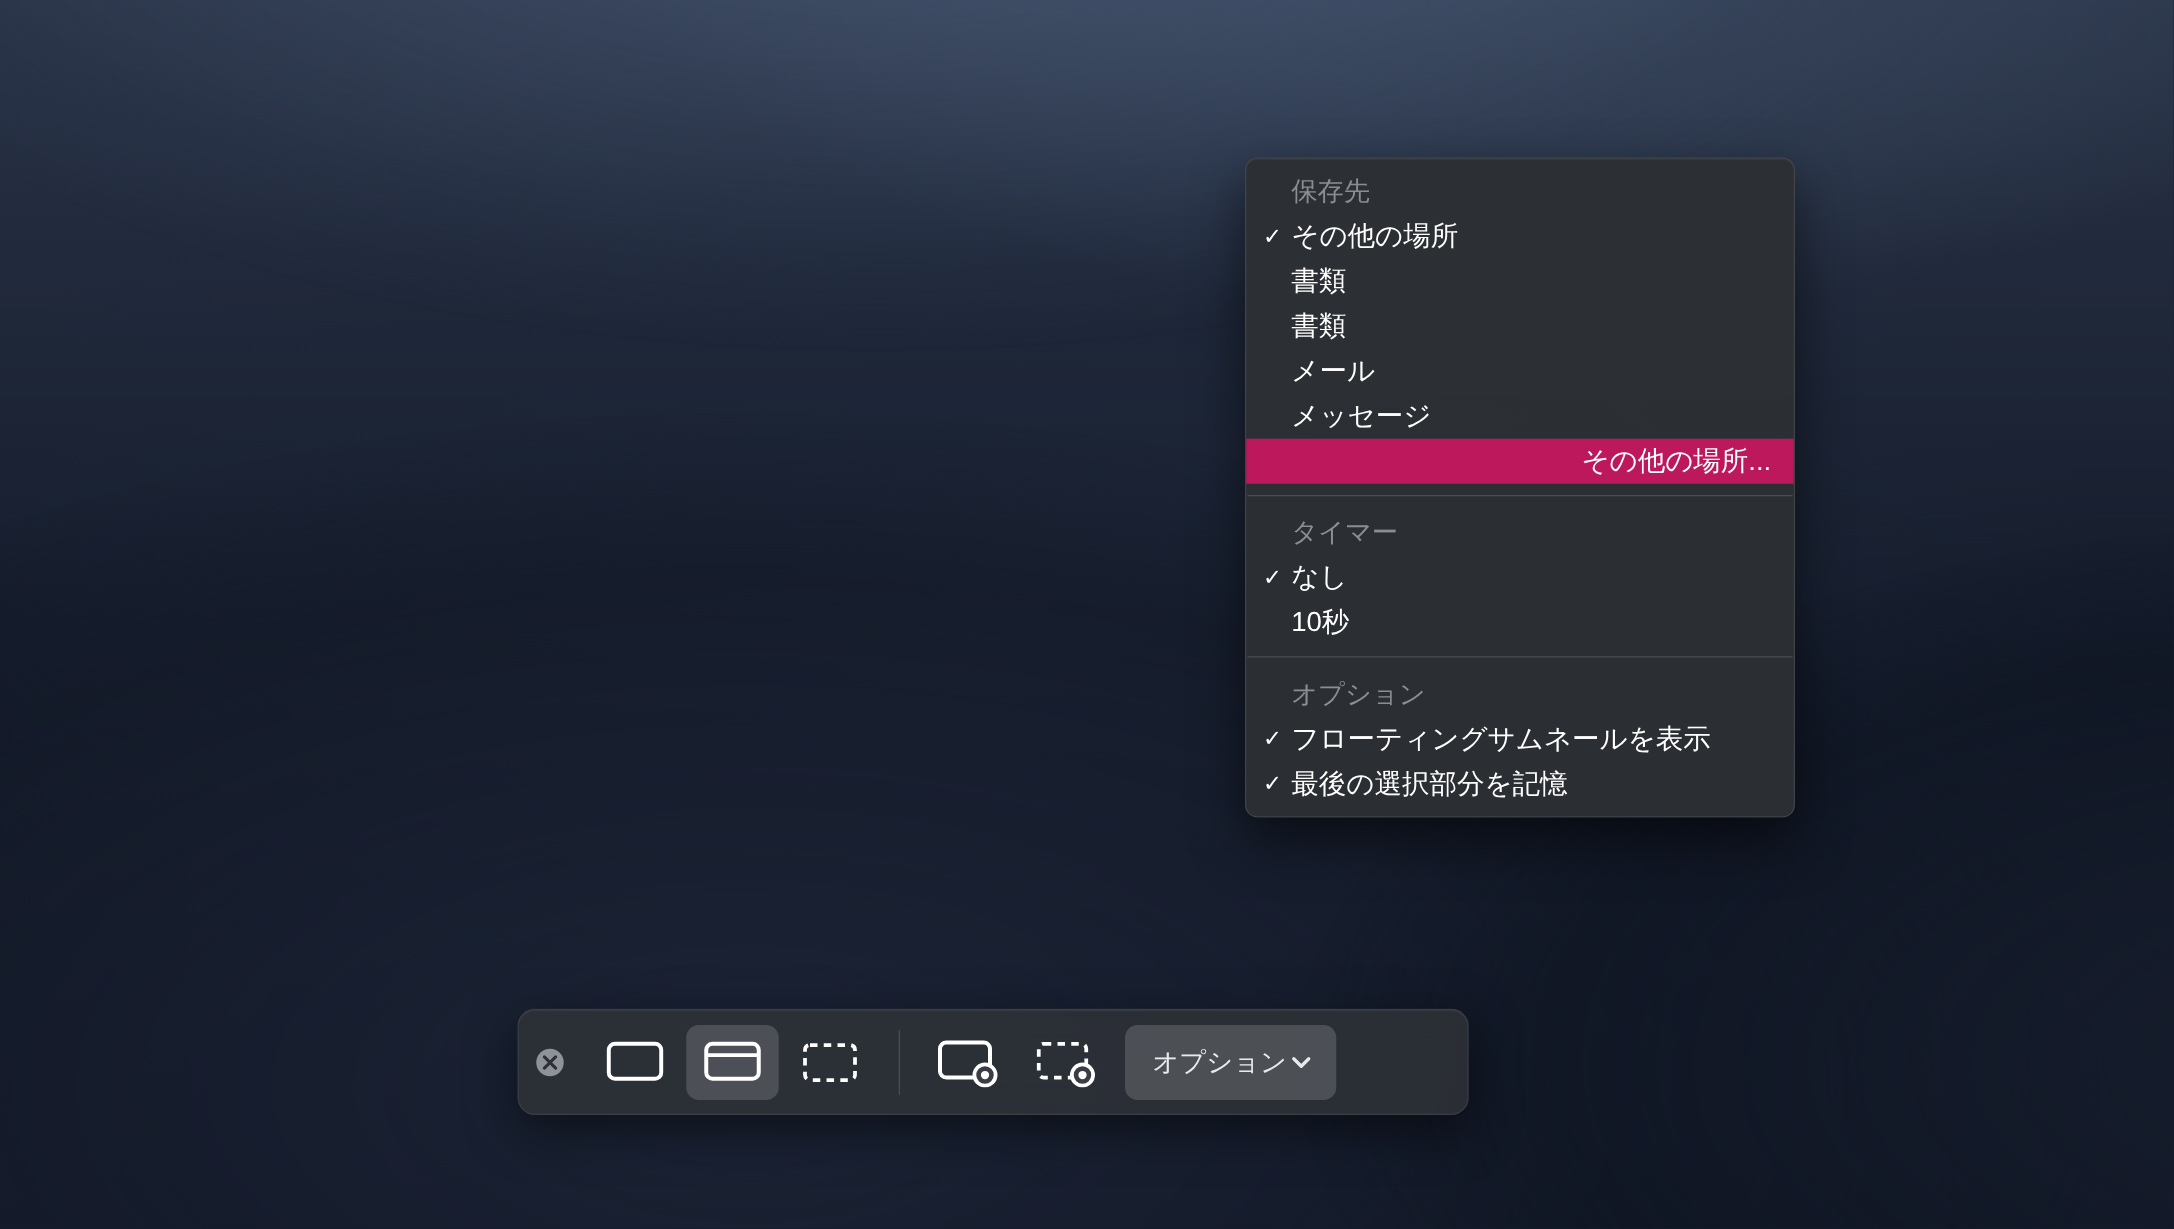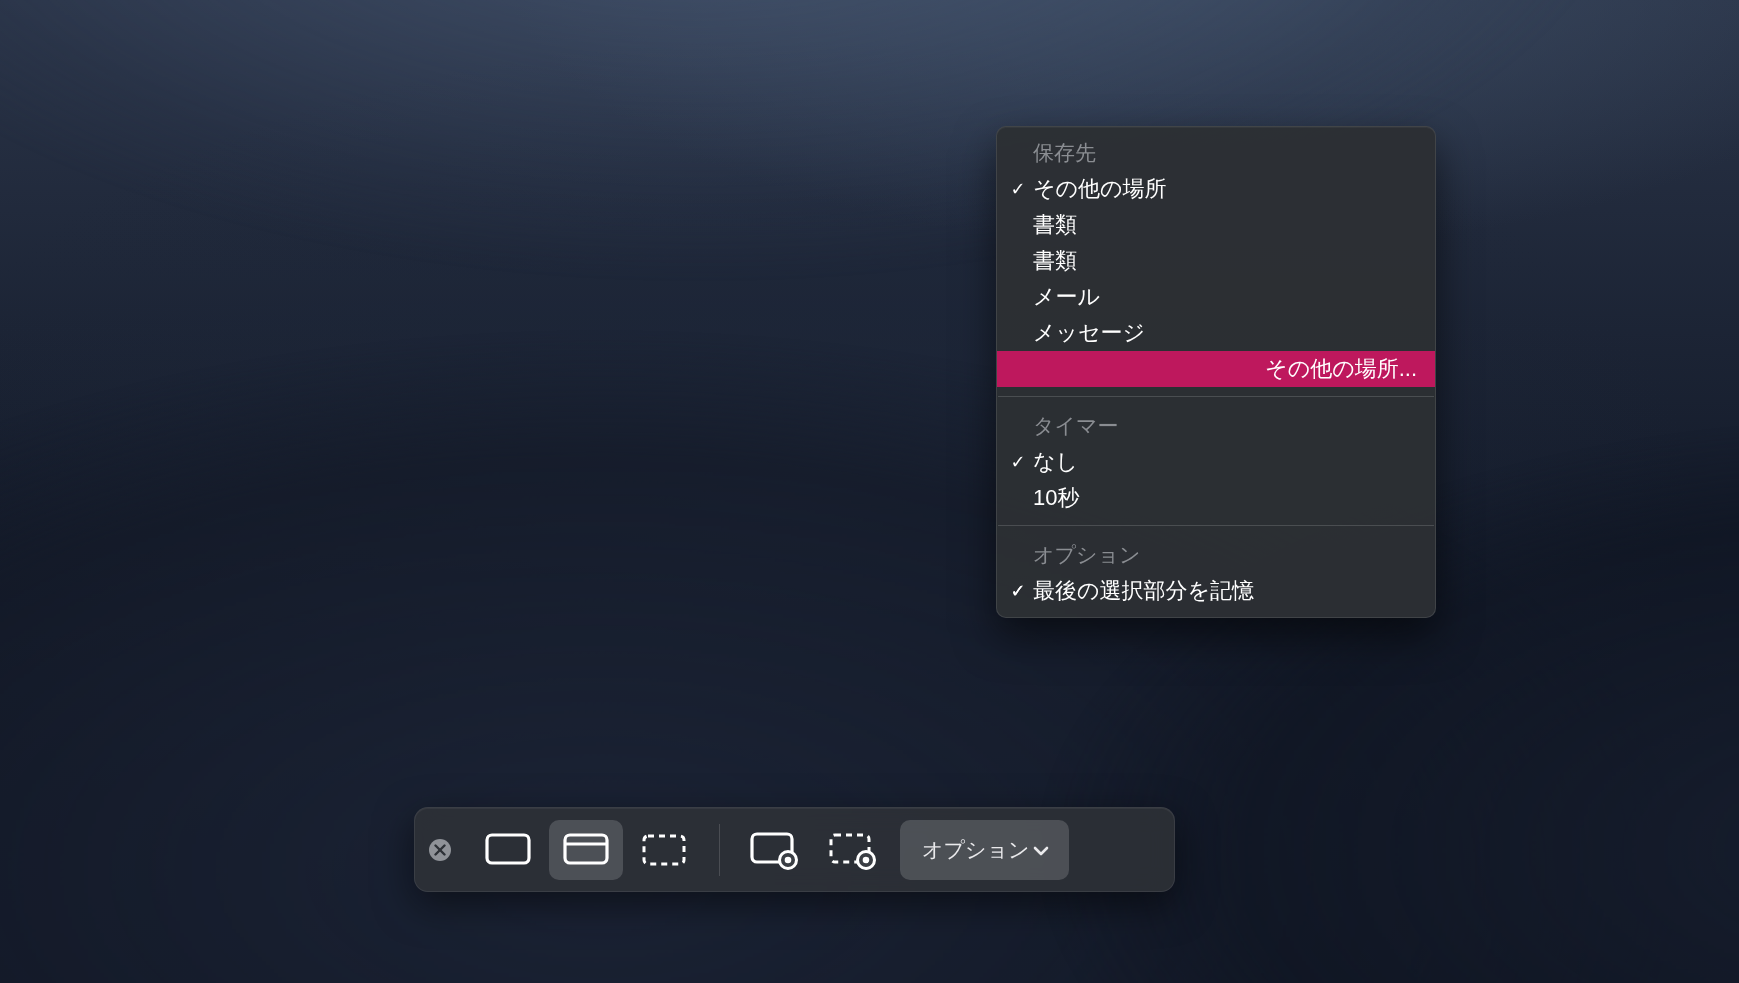--- a/index.html
+++ b/index.html
@@ -184,20 +184,21 @@
     </div>
     <div class="menu-item">
       <span>10秒</span>
     </div>
 
     <div class="menu-sep"></div>
 
     <div class="menu-header">オプション</div>
     <div class="menu-item">
       <span class="check">✓</span>
+      <span>フローティングサムネールを表示</span>
     </div>
     <div class="menu-item">
       <span class="check">✓</span>
       <span>最後の選択部分を記憶</span>
     </div>
   </div>
 
   <div class="toolbar">
     <div class="close-btn">
       <span>

